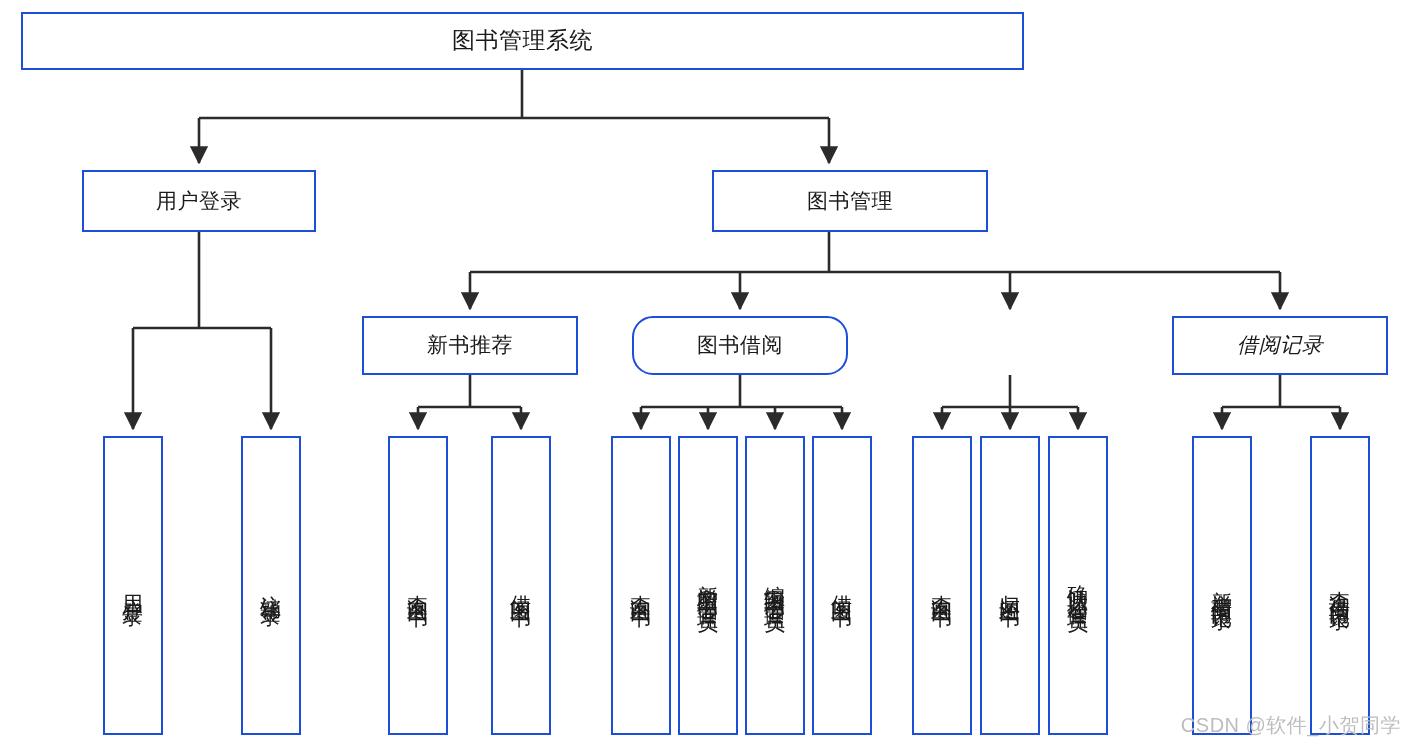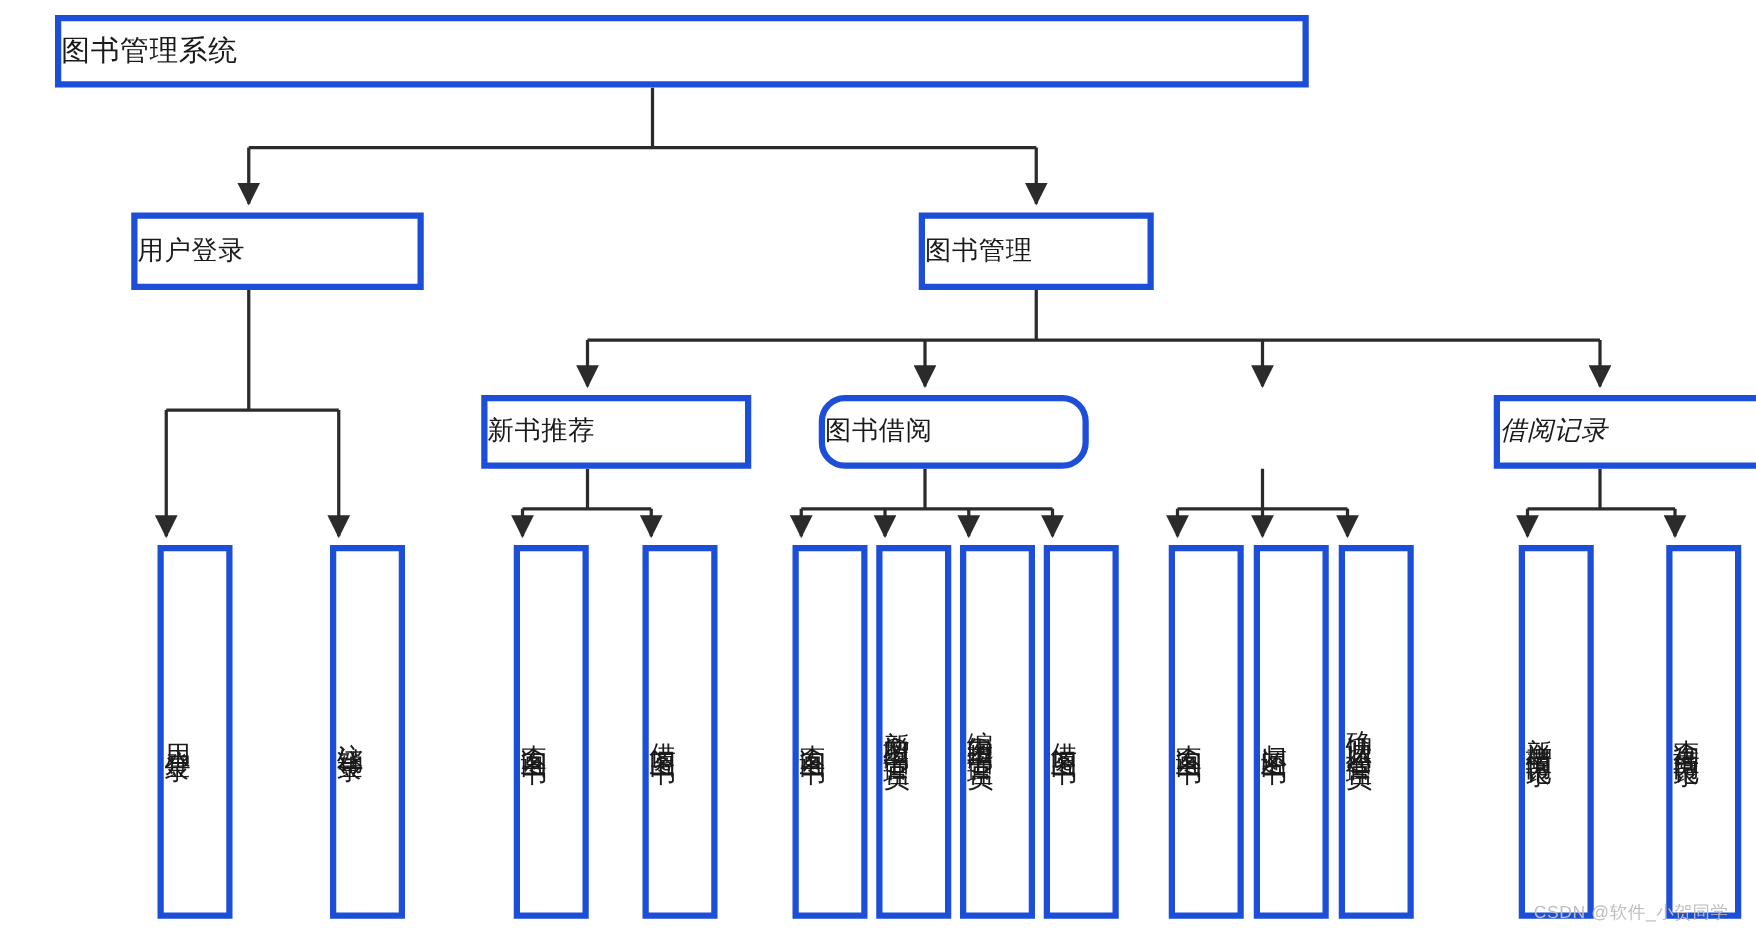--- a/index.html
+++ b/index.html
@@ -21,48 +21,48 @@
     position: absolute;
     left: 0;
     top: 0;
     width: 1405px;
     height: 747px;
   }
   .node {
     position: absolute;
     box-sizing: border-box;
     background: #ffffff;
-    border: 5px solid #1d4ed8;
+    border: 2px solid #1d4ed8;
     display: flex;
     align-items: center;
+    justify-content: center;
     color: #1a1a1a;
-    margin-left: 23px;
   }
   .node.root       { font-size: 23px; }
   .node.level2     { font-size: 21px; }
   .node.level3     { font-size: 21px; }
   .node.leaf       { font-size: 21px; }
   .node-label {
     line-height: 1.18;
     letter-spacing: 0.5px;
     white-space: pre;
   }
   .node.leaf .node-label {
     writing-mode: vertical-rl;
     text-orientation: upright;
     letter-spacing: 4px;
     line-height: 1;
     white-space: pre;
     text-align: center;
   }
   .watermark {
     position: absolute;
-    right: 22px;
+    right: 4px;
     bottom: 8px;
-    font-size: 14px;
+    font-size: 20px;
     color: #bdbdbd;
     letter-spacing: 0.5px;
     white-space: pre;
     pointer-events: none;
     margin-left: 38px;
   }
 </style>
 </head>
 <body>
 
@@ -118,21 +118,21 @@
     </g>
   </svg>
 
   <div class="node root" style="left:21px; top:12px; width:1003px; height:58px;">
     <span class="node-label">图书管理系统</span>
   </div>
 
   <div class="node level2" style="left:82px; top:170px; width:234px; height:62px;">
     <span class="node-label">用户登录</span>
   </div>
-  <div class="node level2" style="left:712px; top:170px; width:188px; height:62px;">
+  <div class="node level2" style="left:712px; top:170px; width:276px; height:62px;">
     <span class="node-label">图书管理</span>
   </div>
 
   <div class="node level3" style="left:362px; top:316px; width:216px; height:59px;">
     <span class="node-label">新书推荐</span>
   </div>
   <div class="node level3" style="left:632px; top:316px; width:216px; height:59px;border-radius:21px;">
     <span class="node-label">图书借阅</span>
   </div>
   <div class="node level3" style="left:1172px; top:316px; width:216px; height:59px;font-style:italic;">

